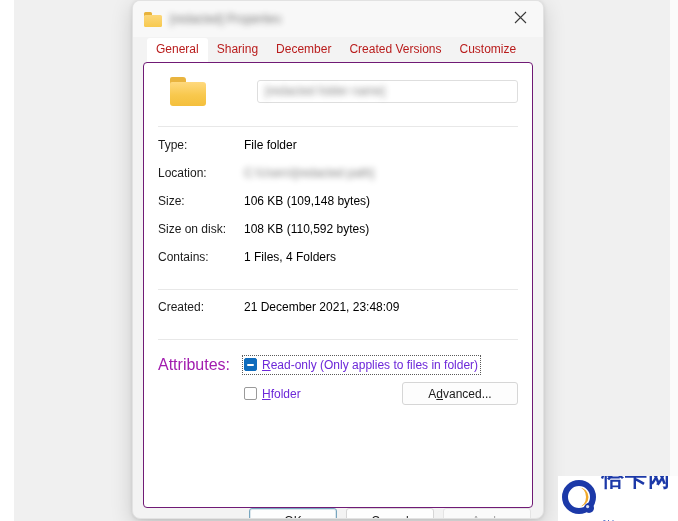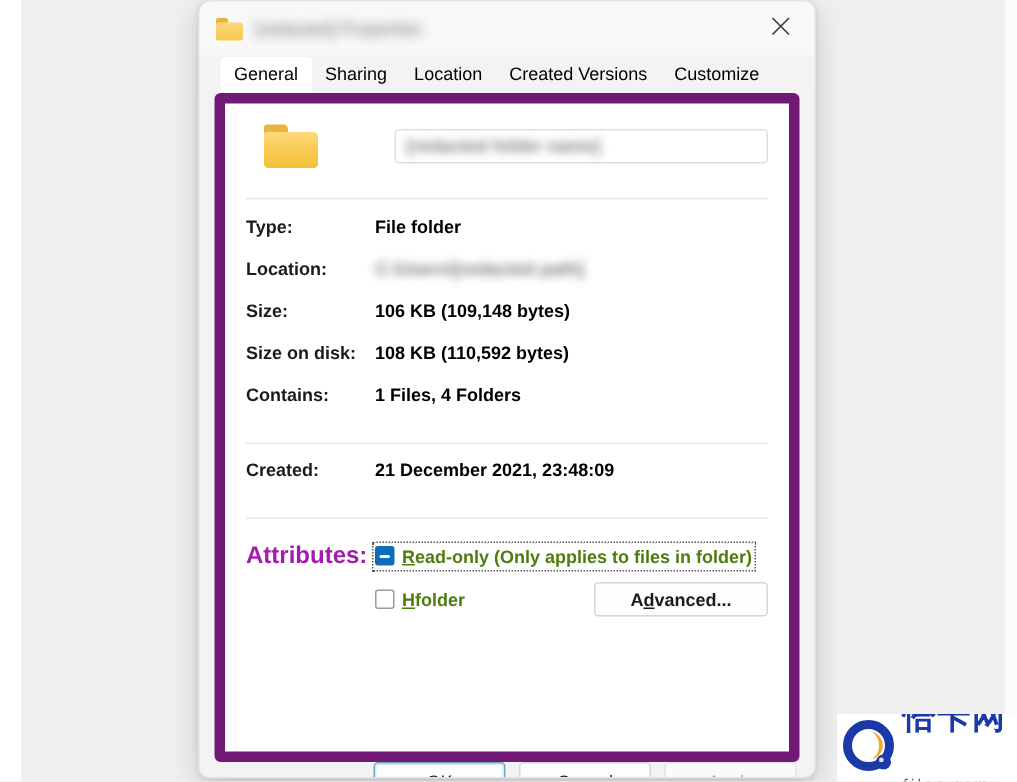--- a/index.html
+++ b/index.html
@@ -101,44 +101,43 @@
   .tabstrip {
     height: 25px;
     display: flex;
     align-items: flex-end;
     padding-left: 14px;
     flex: none;
     background: #f3f3f3;
   }
   .tab-item {
     font-size: 12px;
-    color: #000000;
+    color: #b91c1c;
     padding: 4px 9px 5px 9px;
     line-height: 15px;
     white-space: nowrap;
     background: transparent;
     border-radius: 3px 3px 0 0;
     cursor: default;
   }
   .tab-item.active {
     background: #ffffff;
   }
 
   
   .content-panel {
     margin: 0 10px;
     background: #ffffff;
-    border: 7px solid #701a75;
+    border: 1px solid #701a75;
     border-radius: 4px;
     flex: none;
     height: 446px;
     position: relative;
     box-sizing: border-box;
     padding: 0 14px;
-    font-weight: bold;
   }
 
   .header-row {
     display: flex;
     align-items: center;
     height: 52px;
     padding-top: 2px;
   }
   .big-folder-icon {
     width: 36px;
@@ -251,21 +250,21 @@
   .checkbox.indeterminate::after {
     content: "";
     position: absolute;
     left: 2px; top: 5px;
     width: 7px; height: 2px;
     background: #ffffff;
     border-radius: 1px;
   }
   .check-label {
     font-size: 12px;
-    color: #4d7c0f;
+    color: #6d28d9;
     margin-left: 5px;
     white-space: nowrap;
   }
   .check-label u { text-decoration: underline; }
   .focus-ring {
     display: inline-flex;
     align-items: center;
     outline: 1px dotted #5a5a5a;
     outline-offset: 1px;
     padding: 1px 1px 1px 0;
@@ -380,21 +379,21 @@
     <div class="close-button">
       <svg width="13" height="13" viewBox="0 0 13 13" aria-hidden="true">
         <path d="M1 1 L12 12 M12 1 L1 12" stroke="#3a3a3a" stroke-width="1.1" fill="none"></path>
       </svg>
     </div>
   </div>
 
   <div class="tabstrip">
     <div class="tab-item active">General</div>
     <div class="tab-item">Sharing</div>
-    <div class="tab-item">Location</div>
+    <div class="tab-item">December</div>
     <div class="tab-item">Created Versions</div>
     <div class="tab-item">Customize</div>
   </div>
 
   <div class="content-panel">
 
     <div class="header-row">
       <div class="big-folder-icon">
         <div class="tab"></div>
         <div class="body"></div>

